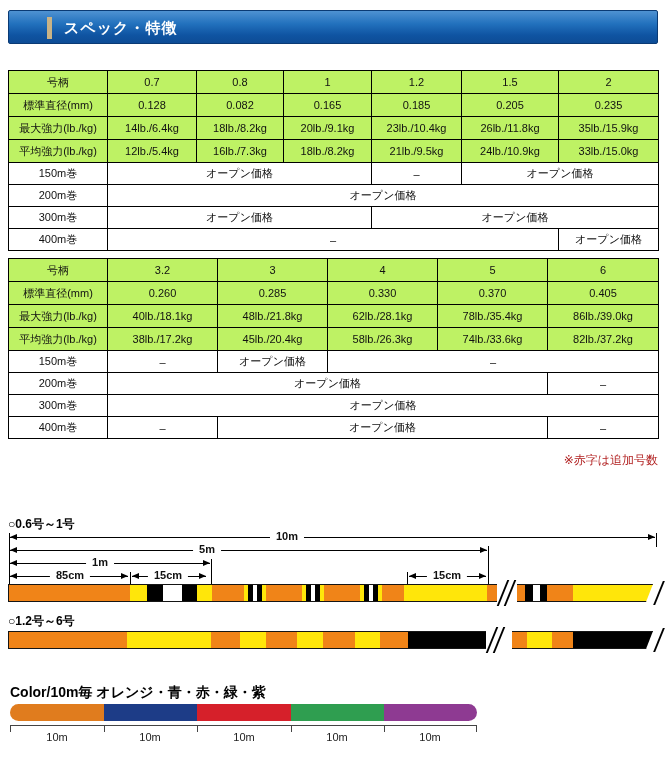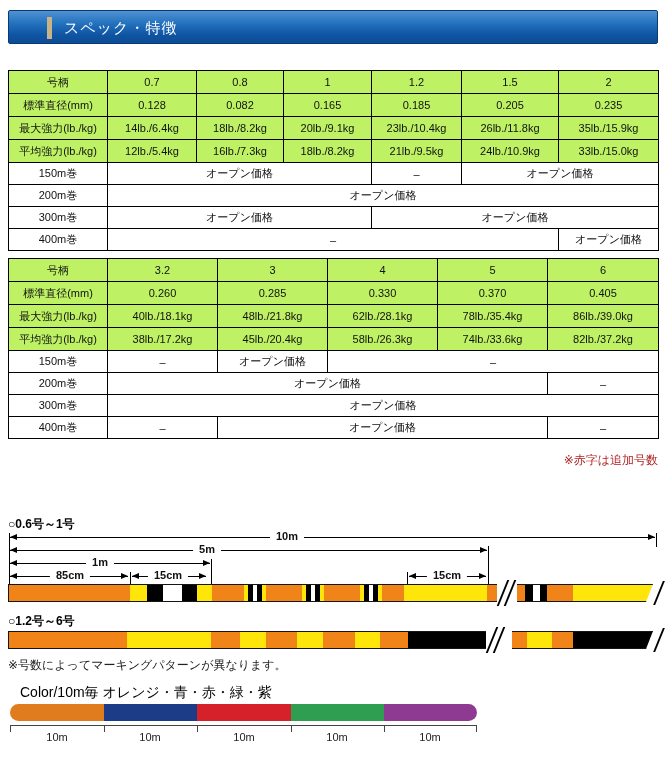--- a/index.html
+++ b/index.html
@@ -5,37 +5,37 @@
   html,body{margin:0;padding:0;background:#fff;}
   #page{position:relative;width:666px;height:767px;background:#fff;
         font-family:"Liberation Sans","DejaVu Sans",sans-serif;color:#111;overflow:hidden;}
 
   
   .hdr{position:absolute;left:8px;top:10px;width:650px;height:34px;box-sizing:border-box;
        border:1px solid #0a3a74;border-radius:2px;
        background:linear-gradient(180deg,#4f92d2 0%,#2271bd 40%,#0f54a2 75%,#0d4c96 100%);}
   .hdr .stripe{position:absolute;left:38px;top:6px;width:5px;height:22px;background:#c9b386;}
   .hdr .ttl{position:absolute;left:55px;top:0;height:34px;line-height:34px;color:#fff;
-            font-size:15px;font-weight:normal;letter-spacing:1px;}
+            font-size:15px;font-weight:bold;letter-spacing:1px;}
 
   
   table.spec{position:absolute;left:8px;border-collapse:collapse;table-layout:fixed;width:650px;
              font-size:11px;}
   table.spec td{border:1px solid #000;text-align:center;padding:0;height:21px;background:#fff;color:#111;}
   table.spec tr.g td{background:#bef264;height:22px;}
   td.red{color:#b22222;}
   #t1{top:70px;} #t2{top:258px;}
 
   .rednote{position:absolute;right:8px;top:452px;font-size:12px;color:#b22222;}
 
   
   .h2{position:absolute;left:8px;font-size:16px;font-weight:bold;color:#000;}
   .sub{position:absolute;left:8px;font-size:12px;font-weight:bold;color:#000;}
   .note{position:absolute;left:8px;font-size:12px;color:#222;}
-  .h3{position:absolute;left:20px;font-size:14px;font-weight:normal;color:#000;}
+  .h3{position:absolute;left:10px;font-size:14px;font-weight:bold;color:#000;}
 
   .arrow{position:absolute;height:0;border-top:1px solid #000;}
   .arrow .ah-l{position:absolute;left:0;top:-4px;width:0;height:0;
     border-top:3.5px solid transparent;border-bottom:3.5px solid transparent;border-right:7px solid #000;}
   .arrow .ah-r{position:absolute;right:0;top:-4px;width:0;height:0;
     border-top:3.5px solid transparent;border-bottom:3.5px solid transparent;border-left:7px solid #000;}
   .arrow .albl{position:absolute;top:-8px;transform:translateX(-50%);background:#fff;
     padding:0 6px;font-size:11px;font-weight:bold;white-space:nowrap;}
   .vtick{position:absolute;width:1px;background:#000;}
 
@@ -302,21 +302,20 @@
         <i></i>
         <i></i>
       </div>
       <div class="seg" style="width: 15px; background: rgb(240, 132, 24);"></div>
       <div class="seg" style="width: 25px; background: rgb(255, 230, 10);"></div>
       <div class="seg" style="width: 21px; background: rgb(240, 132, 24);"></div>
       <div class="seg slant" style="width: 80px; background: rgb(0, 0, 0);"></div>
     </div>
   <div class="endmark" style="left:658px;top:628px;"></div>
 
-  <div class="note" style="top:657px;">※号数によってマーキングパターンが異なります。</div>
 
   <div class="h3" style="top:684px;">Color/10m毎 オレンジ・青・赤・緑・紫</div>
   <div class="cbar" id="cbar">
       <div class="seg" style="width: 94px; background: rgb(224, 124, 30);"></div>
       <div class="seg" style="width: 93px; background: rgb(29, 60, 135);"></div>
       <div class="seg" style="width: 94px; background: rgb(214, 32, 42);"></div>
       <div class="seg" style="width: 93px; background: rgb(47, 158, 80);"></div>
       <div class="seg" style="width: 93px; background: rgb(142, 58, 146);"></div>
     </div>
   <div class="scaleline"></div>

